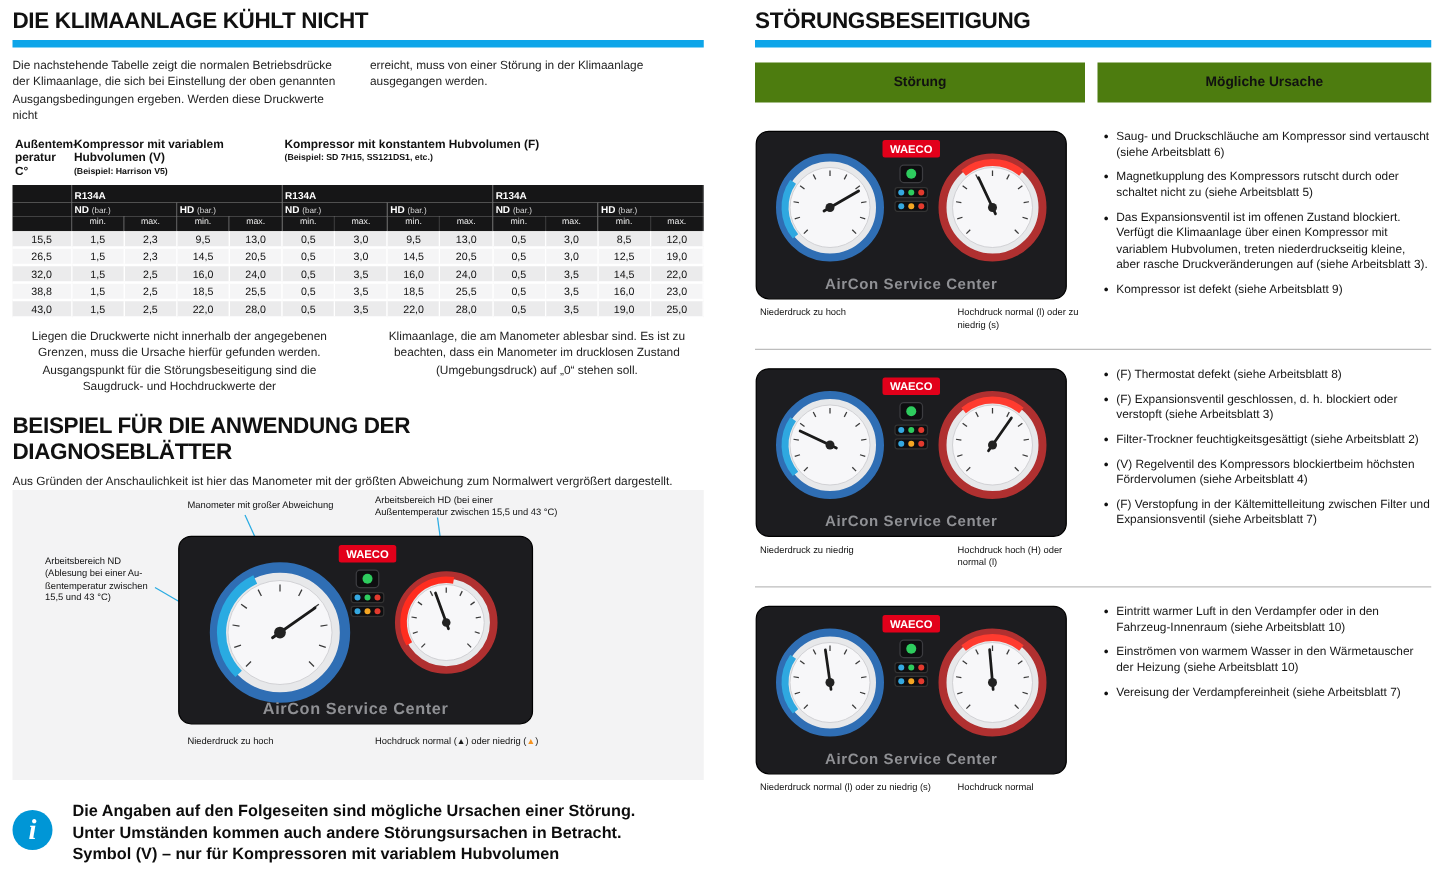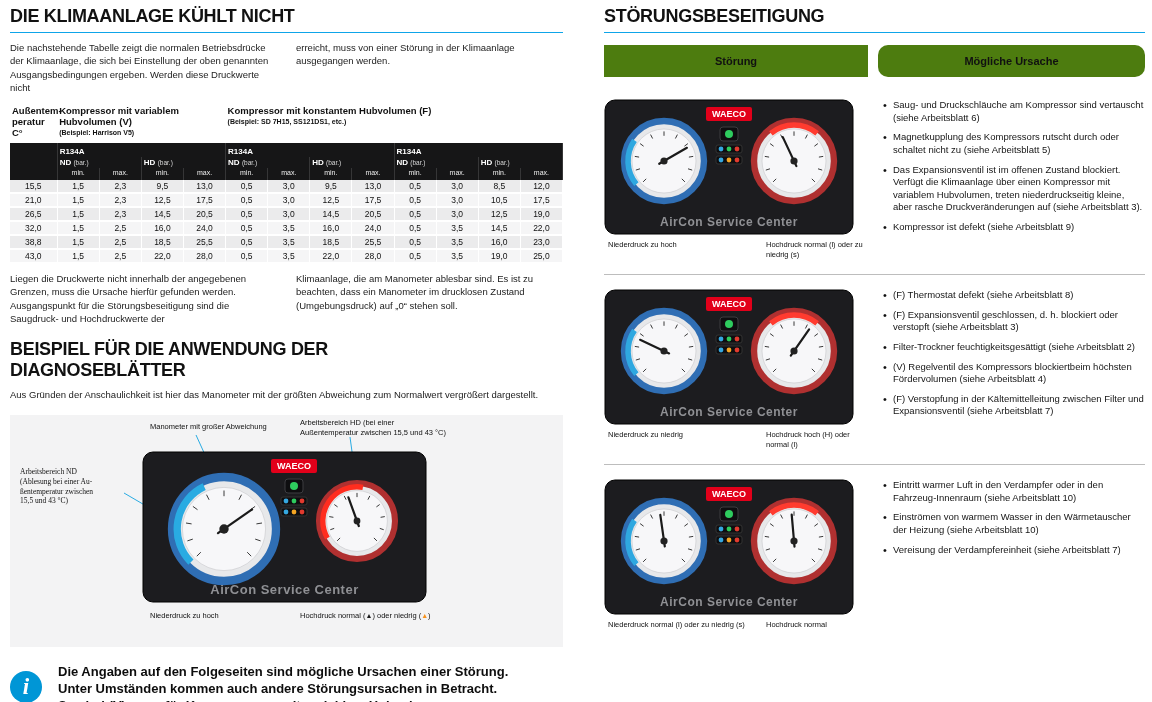--- a/index.html
+++ b/index.html
@@ -1,66 +1,66 @@
 <!DOCTYPE html>
 <html><head>
 <meta charset="utf-8">
 <style>
   *{margin:0;padding:0;box-sizing:border-box;}
   html,body{background:#fff;}
   body{font-family:"Liberation Sans",sans-serif;color:#111;}
   .page{position:relative;width:1152px;height:702px;background:#fff;overflow:hidden;}
   .col-left{position:absolute;left:10px;top:6px;width:553px;}
   .col-right{position:absolute;left:604px;top:6px;width:541px;}
-  h1.sect{font-size:18px;font-weight:800;letter-spacing:-0.3px;padding-bottom:5px;border-bottom:1px solid #0ea5e9;margin-bottom:8px;}
+  h1.sect{font-size:18px;font-weight:800;letter-spacing:-0.3px;padding-bottom:5px;border-bottom:6px solid #0ea5e9;margin-bottom:8px;}
   h2.sect{font-size:18px;font-weight:800;letter-spacing:-0.3px;line-height:1.15;width:440px;margin:14px 0 7px;}
   .twocol{display:flex;gap:19px;}
   .twocol p{flex:1;font-size:9.5px;line-height:1.4;color:#222;}
   .smalltext{font-size:9.5px;line-height:1.4;color:#222;}
 
   
   table.ptable{width:553px;border-collapse:collapse;table-layout:fixed;margin-top:10px;}
   .ptable td{font-size:8.5px;padding:1px 2px;vertical-align:top;}
   .ptable tr.grp td{font-size:9.5px;padding-bottom:5px;}
   .ptable tr.grp .sub{font-size:7px;font-weight:bold;margin-top:2px;}
   .ptable tr.dark td{background:#161617;color:#fff;border-right:1px solid rgba(255,255,255,.14);vertical-align:middle;}
   .ptable tr.r134 td{font-weight:bold;font-size:8px;padding-top:4px;}
   .ptable tr.ndhd td{font-size:8px;}
   .ptable .bar{font-size:6.5px;color:#d8d8d8;font-weight:normal;}
   .ptable tr.mm td{font-size:7px;color:#eee;text-align:center;padding-bottom:4px;}
   .ptable tbody td{text-align:center;background:#ebebec;border-bottom:2px solid #fff;border-right:1px solid #fff;height:13px;vertical-align:middle;}
   .ptable tbody tr:nth-child(even) td{background:#f5f5f6;}
 
   
-  .diagram{position:relative;width:553px;height:232px;background:#f3f3f4;margin-top:14px;}
+  .diagram{position:relative;width:553px;height:232px;background:#f3f3f4;margin-top:0;}
   .ann{position:absolute;font-size:7.5px;line-height:1.3;color:#111;}
   .ann-manometer{left:140px;top:7px;width:118px;}
   .ann-hd{left:290px;top:3px;width:152px;}
-  .ann-nd{left:10px;top:52px;width:86px;font-family:Liberation Serif, serif;}
+  .ann-nd{left:26px;top:52px;width:86px;}
   .panel-host.big{position:absolute;left:132px;top:36px;width:285px;height:152px;}
   .diagram-labels{position:absolute;left:0;top:196px;width:100%;font-size:7.5px;}
   .dl-left{position:absolute;left:140px;top:0;}
   .dl-right{position:absolute;left:290px;top:0;}
   .tri{font-size:7px;line-height:1;}
   .tri-dark{color:#1a1a1a;}
   .tri-orange{color:#f7931e;}
   svg.leaders{position:absolute;left:0;top:0;}
 
   
   .infobox{display:flex;gap:16px;margin-top:16px;align-items:flex-start;}
   .info-icon{width:32px;height:32px;border-radius:50%;background:#0096d6;color:#fff;
     font-family:"Liberation Serif",serif;font-style:italic;font-weight:bold;font-size:23px;
     display:flex;align-items:center;justify-content:center;flex:0 0 32px;margin-top:8px;}
   .info-text{font-size:13px;font-weight:bold;line-height:1.32;color:#0d0d0d;}
 
   
   .ts-header{display:flex;gap:10px;margin-top:12px;}
   .ts-header .hd{background:#4d7c0f;height:32px;display:flex;align-items:center;justify-content:center;font-weight:bold;font-size:11px;}
   .hd-stoerung{width:264px;}
-  .hd-ursache{flex:1;border-radius:10px;}
+  .hd-ursache{flex:1;}
   .ts-rows{margin-top:8px;}
   .ts-row{display:flex;gap:14px;padding-top:14px;}
   .ts-row + .ts-row{border-top:1px solid #bdbdbd;margin-top:14px;}
   .ts-left{width:264px;}
   .panel-host{width:250px;height:136px;}
   .panel-labels{position:relative;font-size:7.5px;margin-top:5px;line-height:1.3;height:20px;}
   .pl-left{position:absolute;left:4px;top:0;width:150px;}
   .pl-right{position:absolute;left:162px;top:0;width:100px;}
   ul.causes{flex:1;list-style:none;margin-top:0;}
   .causes li{position:relative;padding-left:11px;font-size:9.5px;line-height:1.33;margin-bottom:7px;color:#151515;}
@@ -142,35 +142,20 @@
             <td>0,5</td>
             <td>3,0</td>
             <td>9,5</td>
             <td>13,0</td>
             <td>0,5</td>
             <td>3,0</td>
             <td>8,5</td>
             <td>12,0</td>
           </tr>
           <tr>
-            <td>21,0</td>
-            <td>1,5</td>
-            <td>2,3</td>
-            <td>12,5</td>
-            <td>17,5</td>
-            <td>0,5</td>
-            <td>3,0</td>
-            <td>12,5</td>
-            <td>17,5</td>
-            <td>0,5</td>
-            <td>3,0</td>
-            <td>10,5</td>
-            <td>17,5</td>
-          </tr>
-          <tr>
             <td>26,5</td>
             <td>1,5</td>
             <td>2,3</td>
             <td>14,5</td>
             <td>20,5</td>
             <td>0,5</td>
             <td>3,0</td>
             <td>14,5</td>
             <td>20,5</td>
             <td>0,5</td>
@@ -219,21 +204,21 @@
             <td>22,0</td>
             <td>28,0</td>
             <td>0,5</td>
             <td>3,5</td>
             <td>19,0</td>
             <td>25,0</td>
           </tr>
         </tbody>
     </table>
 
-    <div class="twocol" style="margin-top:8px;">
+    <div class="twocol" style="margin-top:8px;text-align:center;">
       <p>Liegen die Druckwerte nicht innerhalb der angegebenen Grenzen, muss die Ursache hierfür gefunden werden. Ausgangspunkt für die Störungsbeseitigung sind die Saugdruck- und Hochdruckwerte der</p>
       <p>Klimaanlage, die am Manometer ablesbar sind. Es ist zu beachten, dass ein Manometer im drucklosen Zustand (Umgebungsdruck) auf „0“ stehen soll.</p>
     </div>
 
     <h2 class="sect">BEISPIEL FÜR DIE ANWENDUNG DER DIAGNOSEBLÄTTER</h2>
     <p class="smalltext">Aus Gründen der Anschaulichkeit ist hier das Manometer mit der größten Abweichung zum Normalwert vergrößert dargestellt.</p>
 
     <div class="diagram">
       <svg class="leaders" width="553" height="232" viewBox="0 0 553 232">
         <line x1="186" y1="20" x2="206" y2="64" stroke="#29abe2" stroke-width="1"></line>

